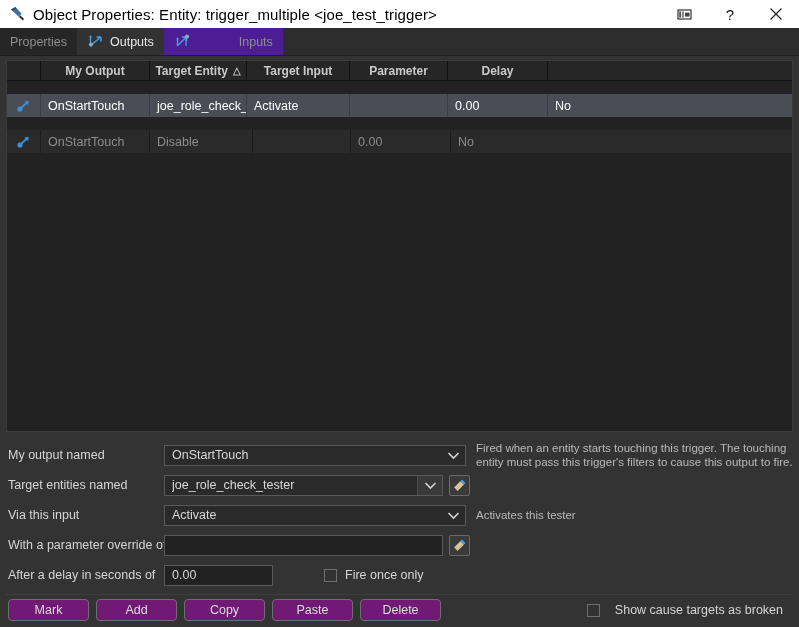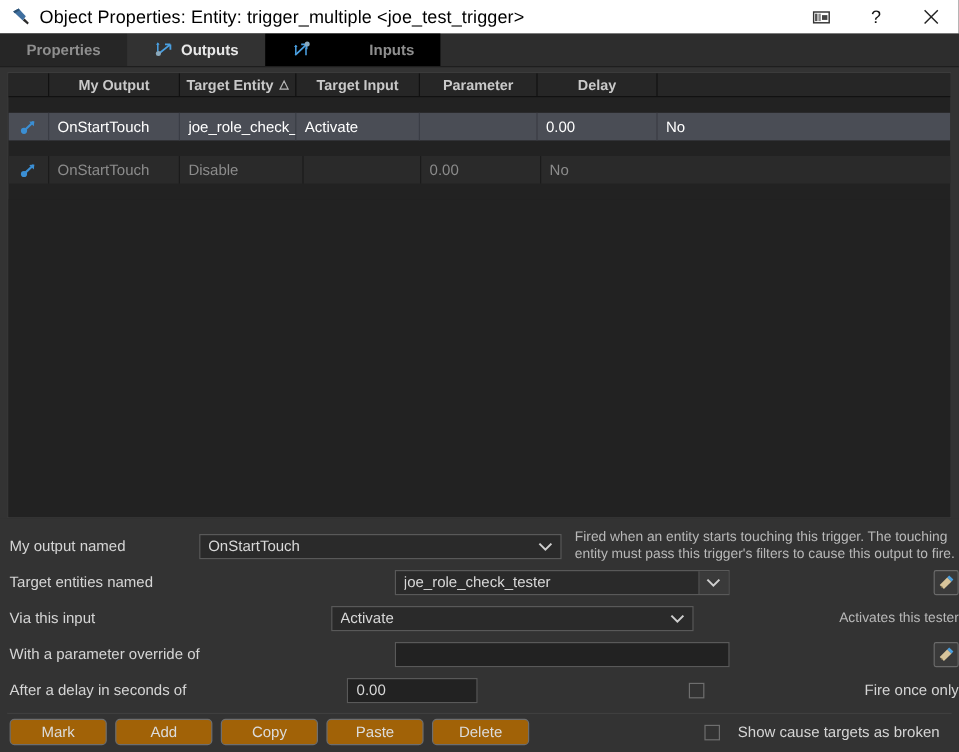--- a/index.html
+++ b/index.html
@@ -58,29 +58,28 @@
     display: flex;
     align-items: flex-end;
     box-sizing: border-box;
     border-bottom: 1px solid #1e1e1e;
   }
   .tab {
     height: 27px;
     display: flex;
     align-items: center;
     gap: 6px;
-    padding: 0 22px;
+    padding: 0 10px;
     box-sizing: border-box;
     color: #8e8e8e;
     font-size: 12.5px;
     background: #262626;
     white-space: nowrap;
-    font-weight: bold;
-  }
-  .tab.inactive-dark { background: #000000; gap: 48px; }
+  }
+  .tab.inactive-dark { background: #4c1d95; gap: 48px; }
   .tab.active {
     background: #323232;
     color: #e8e8e8;
   }
   .tab .tabicon { width: 17px; height: 15px; display: block; }
 
   
   .table-panel {
     margin: 0 6px;
     margin-top: 4px;
@@ -150,21 +149,20 @@
   .form {
     padding: 8px 0 0 0;
     background: #333333;
   }
   .formrow {
     display: flex;
     align-items: center;
     height: 30px;
     padding-left: 8px;
     box-sizing: border-box;
-    justify-content: space-between;
   }
   .flabel {
     width: 156px;
     flex: 0 0 auto;
     font-size: 12.5px;
     color: #d5d5d5;
     white-space: nowrap;
   }
   .combo {
     height: 21px;
@@ -251,21 +249,21 @@
     display: flex;
     align-items: center;
     height: 30px;
     padding: 0 8px;
     box-sizing: border-box;
     gap: 7px;
   }
   .btn {
     width: 81px;
     height: 22px;
-    background: #a16207;
+    background: #701a75;
     border: 1px solid #6e6e6e;
     border-radius: 4px;
     box-sizing: border-box;
     display: flex;
     align-items: center;
     justify-content: center;
     font-size: 12.5px;
     color: #dcdcdc;
     white-space: nowrap;
   }

